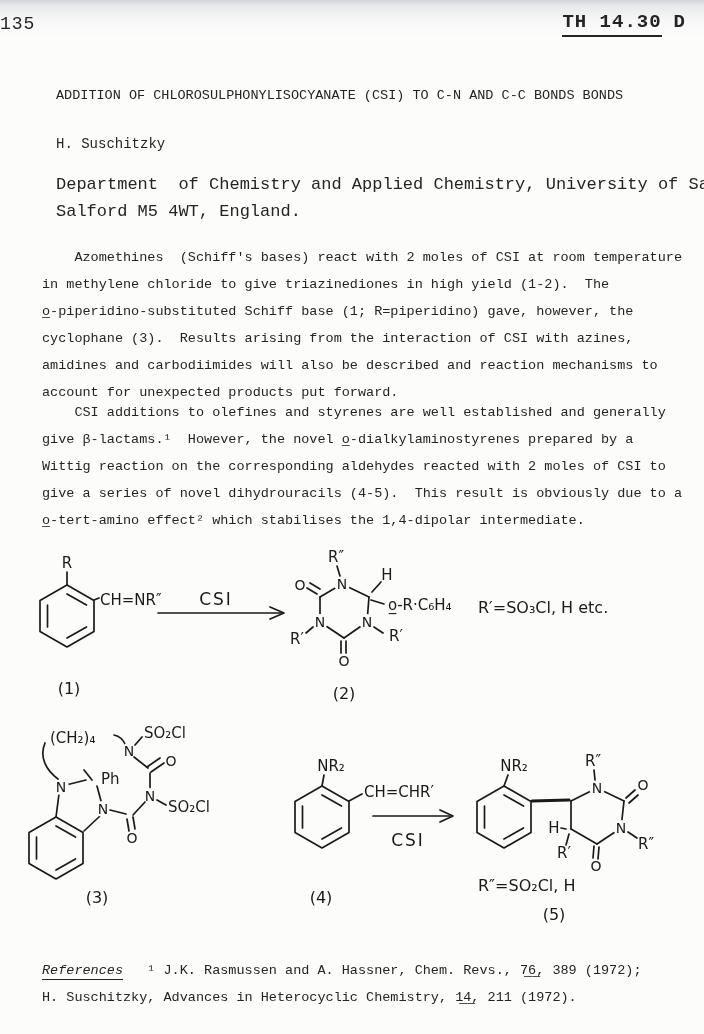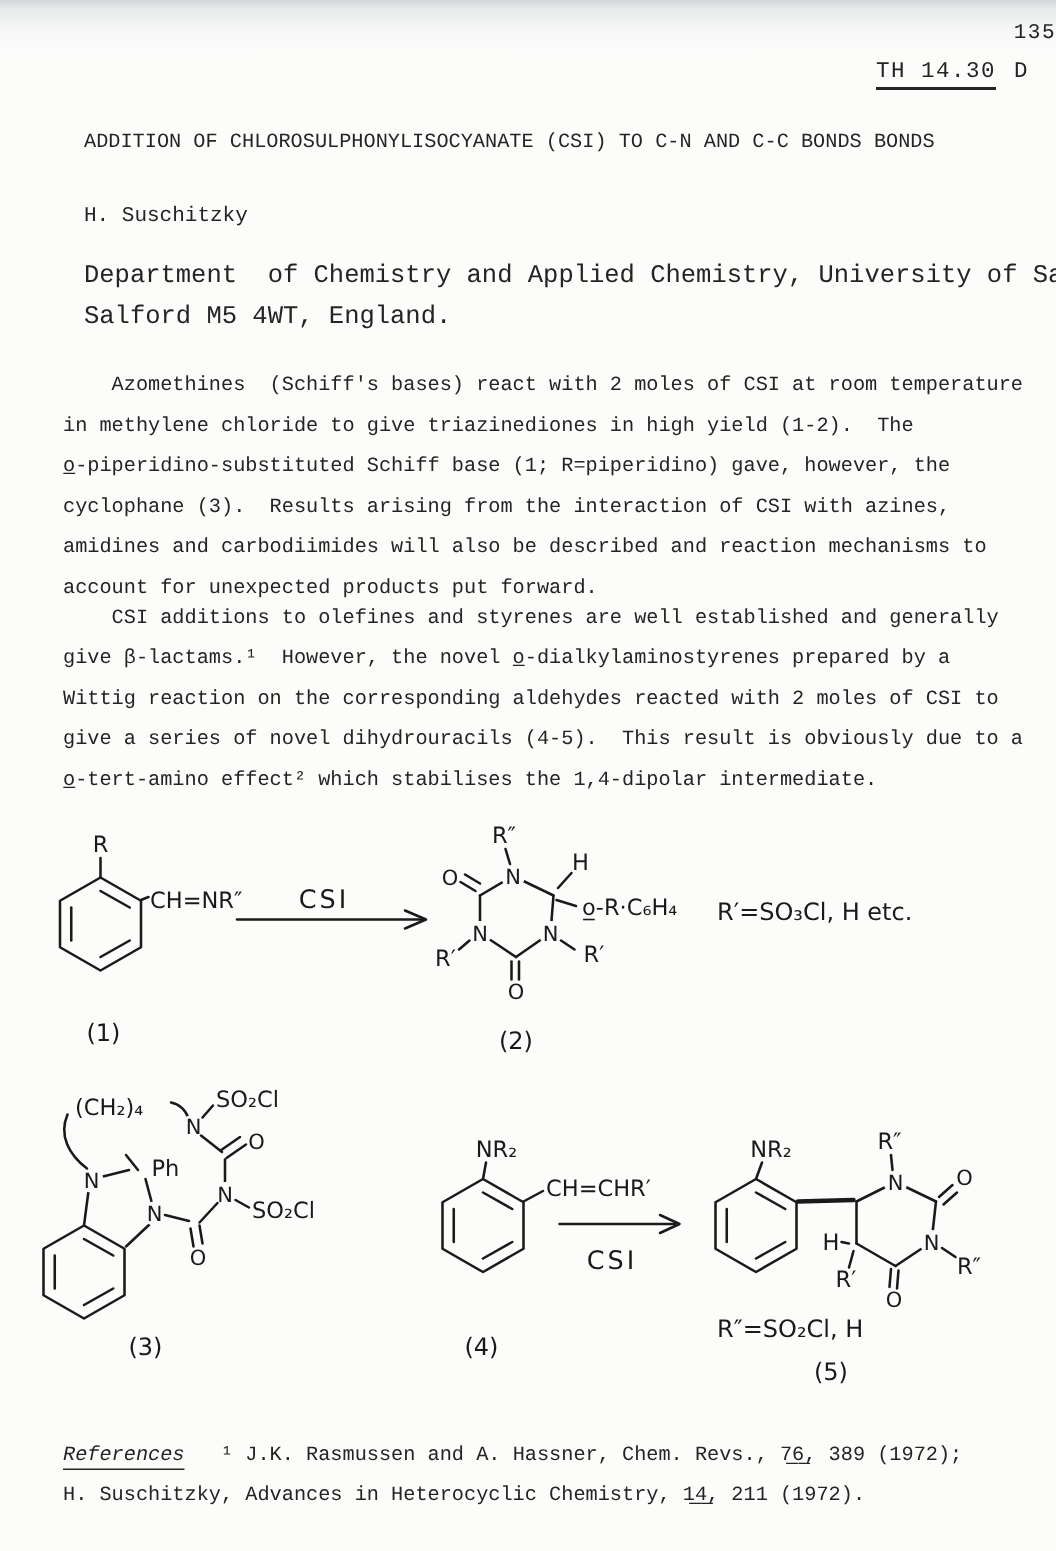--- a/index.html
+++ b/index.html
@@ -3,22 +3,22 @@
 <meta charset="utf-8">
 <style>
   html,body{margin:0;padding:0;background:#e9e9e9;}
   .page{
     position:relative;width:704px;height:1034px;overflow:hidden;
     background:#fcfcfb;
     background-image:linear-gradient(180deg,#d2d5d8 0px,#e8eaeb 6px,#f6f7f6 20px,#fcfcfb 36px);
     font-family:"Liberation Mono",monospace;color:#242424;
   }
   .pre{white-space:pre;}
-  .hdr-num{position:absolute;top:14px;left:0;right:0;text-align:right;font-size:14px;letter-spacing:1px;}
-  .hdr-session{position:absolute;top:11px;right:18px;font-size:15px;font-weight:normal;letter-spacing:1px;margin-top:28px;}
+  .hdr-num{position:absolute;top:14px;left:0;right:0;text-align:left;font-size:18px;letter-spacing:1px;}
+  .hdr-session{position:absolute;top:11px;right:18px;font-size:19px;font-weight:bold;letter-spacing:1px;}
   .hdr-session .code{border-bottom:2px solid #242424;padding-bottom:2px;}
   .hdr-session .letter{margin-left:12px;}
   .title{position:absolute;top:88px;left:56px;font-size:13.5px;}
   .author{position:absolute;top:136px;left:56px;font-size:14px;}
   .affil{position:absolute;top:171px;left:56px;font-size:17px;line-height:27px;}
   .para{position:absolute;left:42px;font-size:13.5px;line-height:27px;}
   .p1{top:244px;}
   .p2{top:399px;}
   .refs{position:absolute;left:42px;top:958px;font-size:13.5px;line-height:26.5px;}
   .refline{white-space:pre;}

